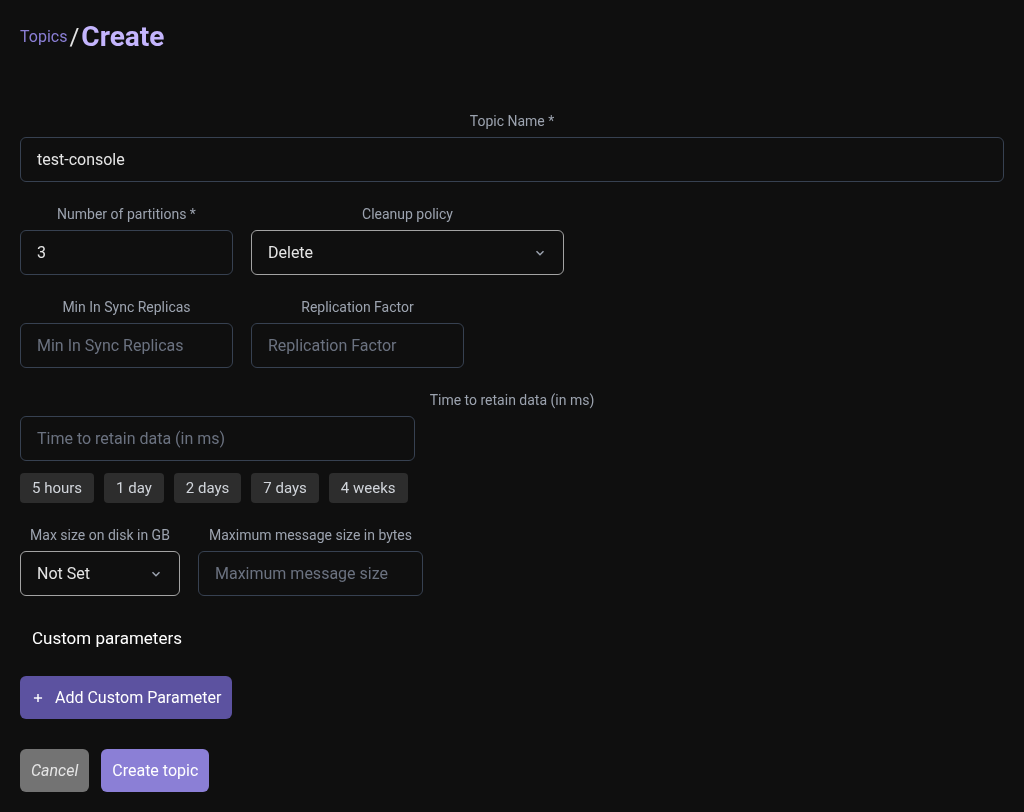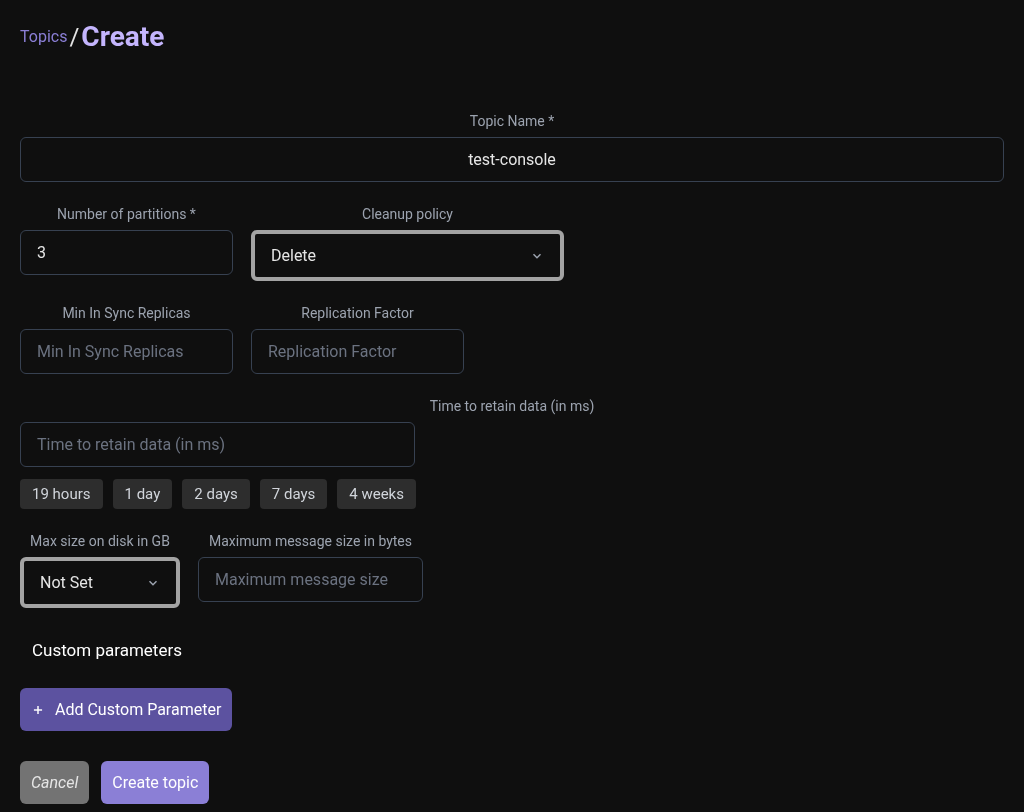--- a/index.html
+++ b/index.html
@@ -62,28 +62,27 @@
       color: #e5e5e5;
       font-size: 16px;
       outline: none;
       font-family: inherit;
     }
     .input::placeholder {
       color: #6b7280;
     }
     .input-full {
       width: 100%;
-      text-align: center;
     }
     .input-partition {
       width: 213px;
     }
     .select {
       background-color: #0f0f0f;
-      border: 4px solid #a3a3a3;
+      border: 1px solid #a3a3a3;
       border-radius: 6px;
       padding: 12px 16px;
       color: #e5e5e5;
       font-size: 16px;
       cursor: pointer;
       display: flex;
       align-items: center;
       justify-content: space-between;
     }
     .select-cleanup {
@@ -212,21 +211,21 @@
     <div class="col">
       <label class="form-label">Replication Factor</label>
       <input type="text" class="input input-replication" placeholder="Replication Factor" style="">
     </div>
   </div>
 
   <div class="form-group">
     <label class="form-label">Time to retain data (in ms)</label>
     <input type="text" class="input input-retention" placeholder="Time to retain data (in ms)" style="">
     <div class="chip-row">
-      <button class="chip">19 hours</button>
+      <button class="chip">5 hours</button>
       <button class="chip">1 day</button>
       <button class="chip">2 days</button>
       <button class="chip">7 days</button>
       <button class="chip">4 weeks</button>
     </div>
   </div>
 
   <div class="form-row">
     <div class="col">
       <label class="form-label">Max size on disk in GB</label>

